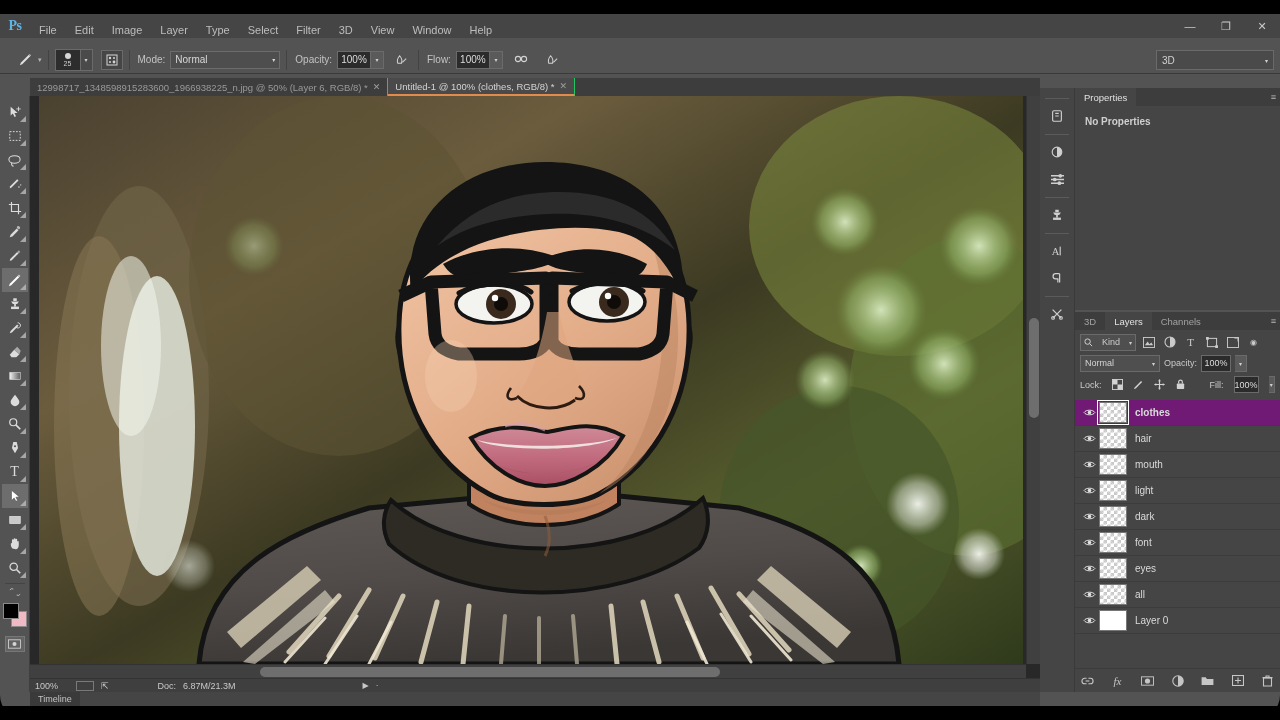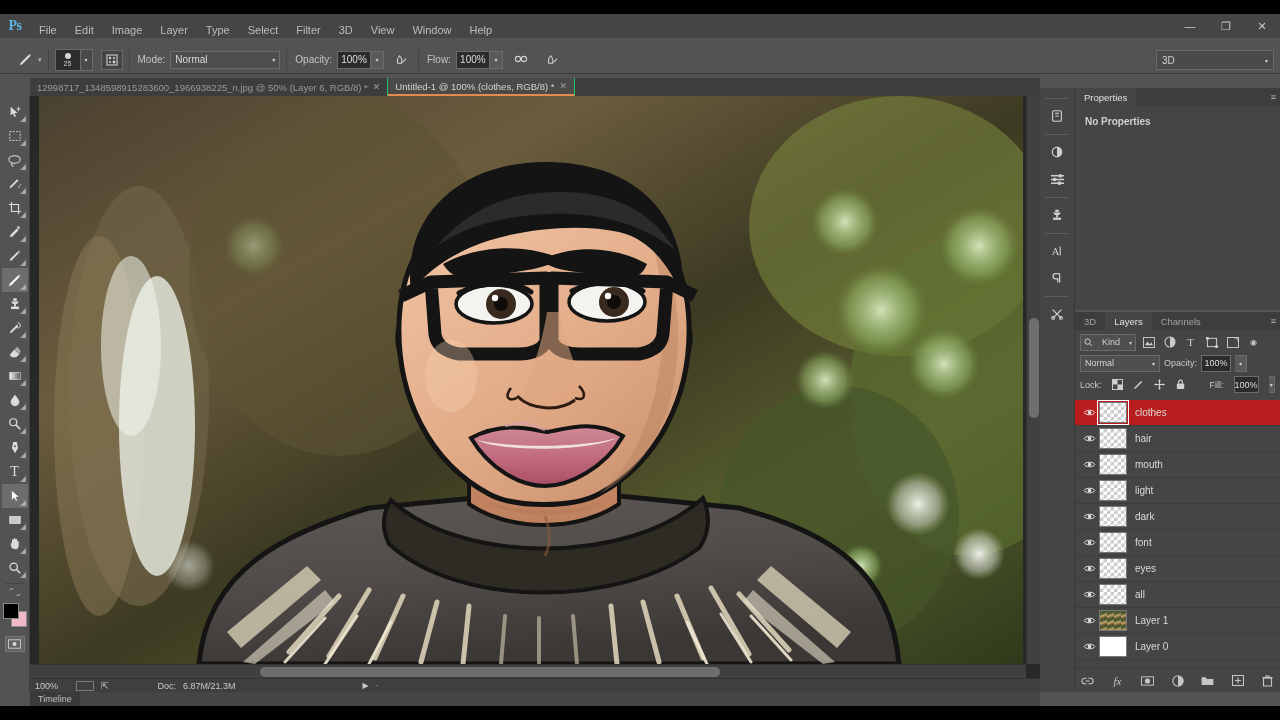--- a/index.html
+++ b/index.html
@@ -2,21 +2,21 @@
 <html><head>
 <meta charset="utf-8">
 <style>
   * { box-sizing: border-box; margin: 0; padding: 0; }
   html, body {
     width: 1280px; height: 720px; overflow: hidden;
     background: #000;
     font-family: "Liberation Sans", sans-serif;
     -webkit-font-smoothing: antialiased;
   }
-  #app { position: relative; width: 1280px; height: 720px; background: #535353; }
+  #app { position: relative; width: 1280px; height: 720px; background: #535353; border-radius: 25px; }
 
   
   .menubar {
     position: absolute; left: 0; top: 14px; width: 1280px; height: 24px;
     background: #454545; display: flex; align-items: center;
   }
   .ps-logo {
     width: 30px; height: 24px; display: flex; align-items: center; justify-content: center;
     color: #5fb4e5; font-size: 14px; font-weight: bold; letter-spacing: -0.5px;
     font-family: "Liberation Serif", serif;
@@ -216,21 +216,21 @@
     display:flex;align-items:center;justify-content:center;color:#d0d0d0;font-size:6px;
   }
   .lp-row3 { height:21px; display:flex; align-items:center; gap:10px; padding:0 5px; }
   .lock-ico { width:15px;height:15px;display:flex;align-items:center;justify-content:center;color:#d2d2d2;font-size:10px;}
 
   .layer-list { position:absolute; left:0; top: 88px; width:205px; height: 264px; overflow:hidden; }
   .layer-row {
     height: 26px; display:flex; align-items:center; border-bottom:1px solid #3c3c3c;
     padding-left: 4px; background:#454545;
   }
-  .layer-row.selected { background: #b91c1c; }
+  .layer-row.selected { background: #701a75; font-weight: bold; }
   .eye {
     width: 20px; height: 26px; display:flex; align-items:center; justify-content:center;
     color:#d8d8d8; font-size: 10px;
   }
   .layer-thumb {
     width: 28px; height: 21px; border:1px solid #777; margin-right: 8px; flex:none;
     background-image:
       linear-gradient(45deg,#c9c9c9 25%,transparent 25%,transparent 75%,#c9c9c9 75%),
       linear-gradient(45deg,#c9c9c9 25%,#fff 25%,#fff 75%,#c9c9c9 75%);
     background-size: 7px 7px; background-position: 0 0, 3.5px 3.5px;
@@ -905,30 +905,20 @@
         <div class="layer-thumb"></div>
         <span class="layer-name">all</span>
       </div>
       <div class="layer-row">
         <div class="eye">
           <svg width="13" height="9" viewBox="0 0 14 10">
               <path d="M1 5 C3 1.6 11 1.6 13 5 C11 8.4 3 8.4 1 5 Z" fill="none" stroke="#e3e3e3" stroke-width="1.1"></path>
               <circle cx="7" cy="5" r="2" fill="#e3e3e3"></circle>
             </svg>
         </div>
-        <div class="layer-thumb photo"></div>
-        <span class="layer-name">Layer 1</span>
-      </div>
-      <div class="layer-row">
-        <div class="eye">
-          <svg width="13" height="9" viewBox="0 0 14 10">
-              <path d="M1 5 C3 1.6 11 1.6 13 5 C11 8.4 3 8.4 1 5 Z" fill="none" stroke="#e3e3e3" stroke-width="1.1"></path>
-              <circle cx="7" cy="5" r="2" fill="#e3e3e3"></circle>
-            </svg>
-        </div>
         <div class="layer-thumb white"></div>
         <span class="layer-name">Layer 0</span>
       </div>
     </div>
 
     <div class="lp-footer">
       <div class="lp-fbtn">
         <svg width="13" height="10" viewBox="0 0 14 10">
             <path d="M6 2 H4 A3 3 0 0 0 4 8 H6 M8 2 H10 A3 3 0 0 1 10 8 H8" fill="none" stroke="#c6c6c6" stroke-width="1.2"></path>
             <path d="M5 5 H9" stroke="#c6c6c6" stroke-width="1.2"></path>

